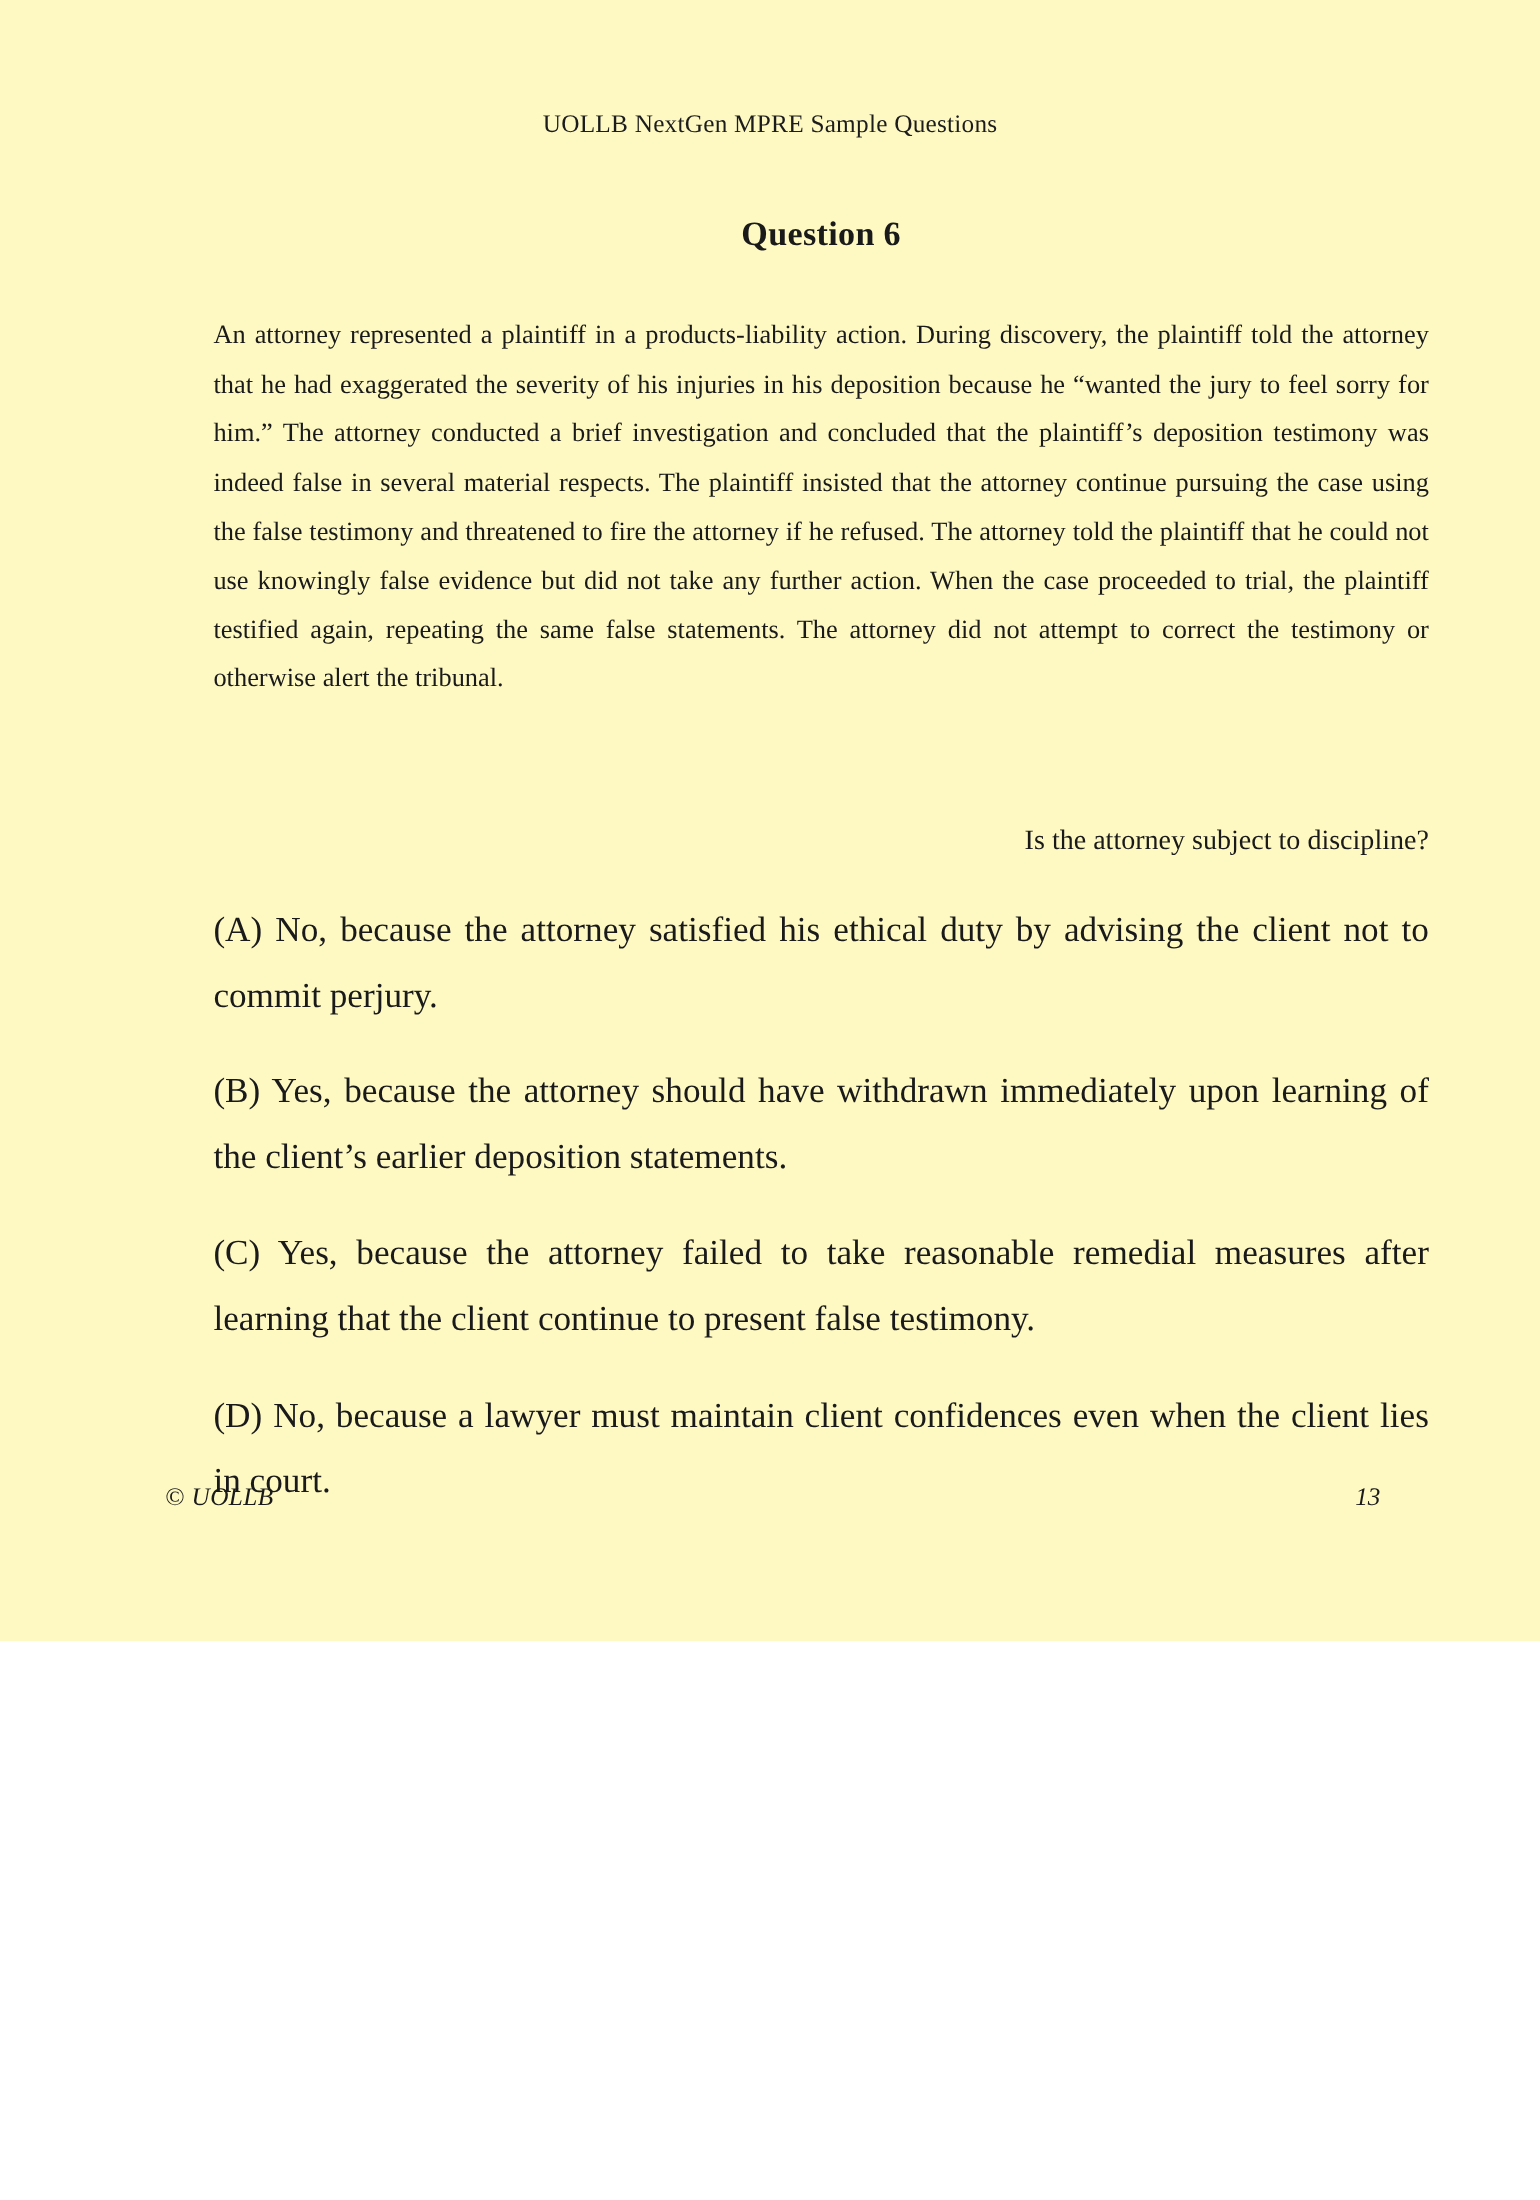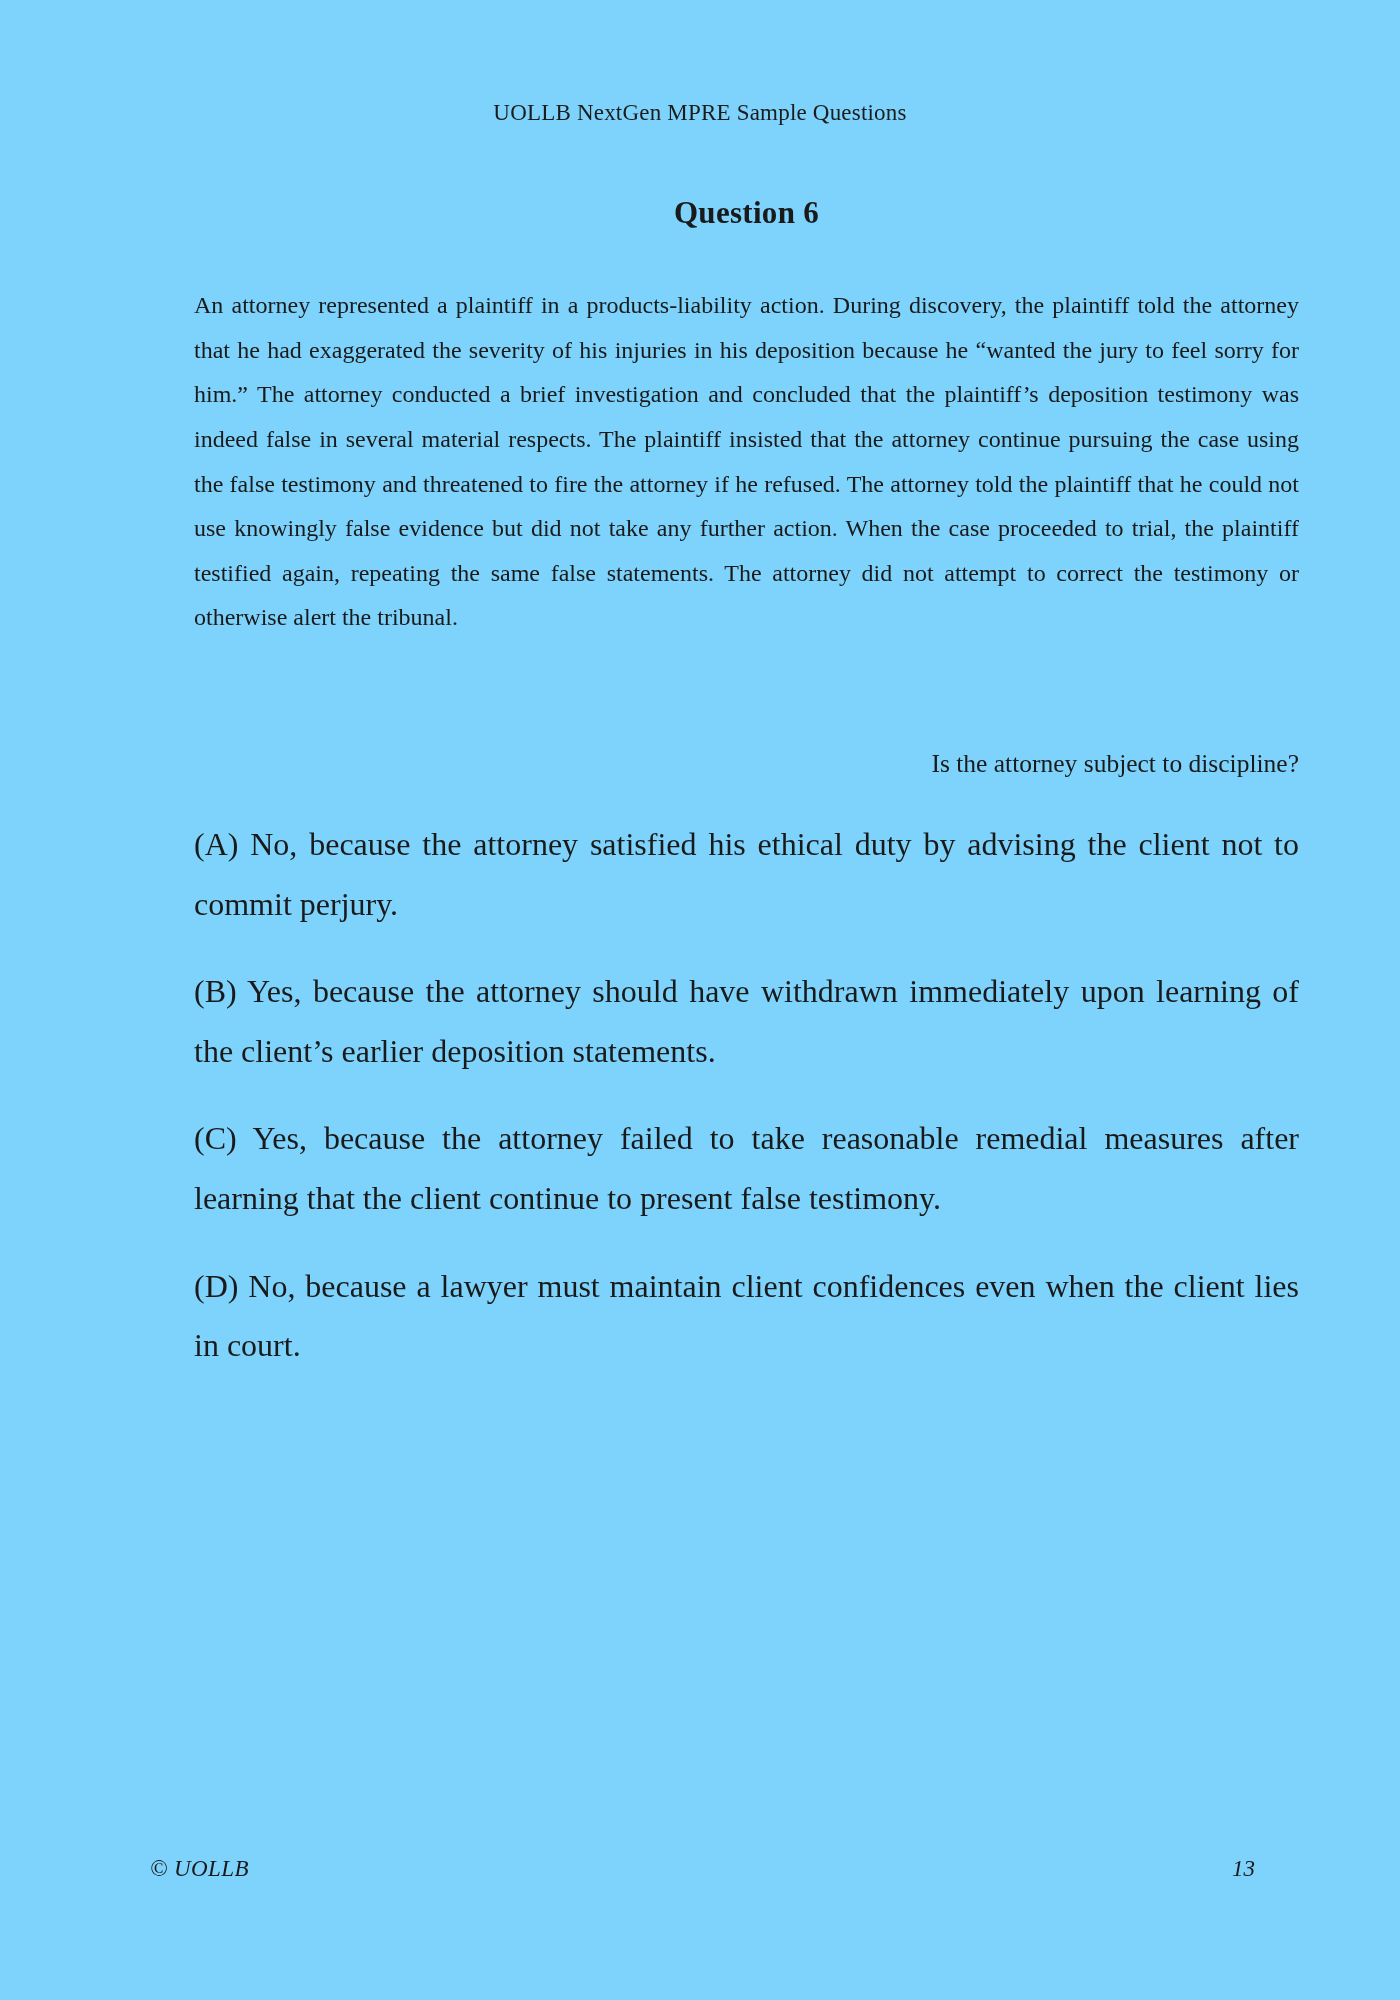--- a/index.html
+++ b/index.html
@@ -3,22 +3,22 @@
 <meta charset="utf-8">
 <style>
   html, body {
     margin: 0;
     padding: 0;
     background: #ffffff;
   }
   .page {
     position: relative;
     width: 1400px;
-    height: 2000px;
-    background: #7dd3fc;
+    height: 1492px;
+    background: #fef9c3;
     margin: 0 auto;
     font-family: "Liberation Serif", "DejaVu Serif", serif;
     color: #1a1a1a;
     overflow: hidden;
     box-sizing: border-box;
   }
   .running-header {
     position: absolute;
     top: 100px;
     left: 0;

